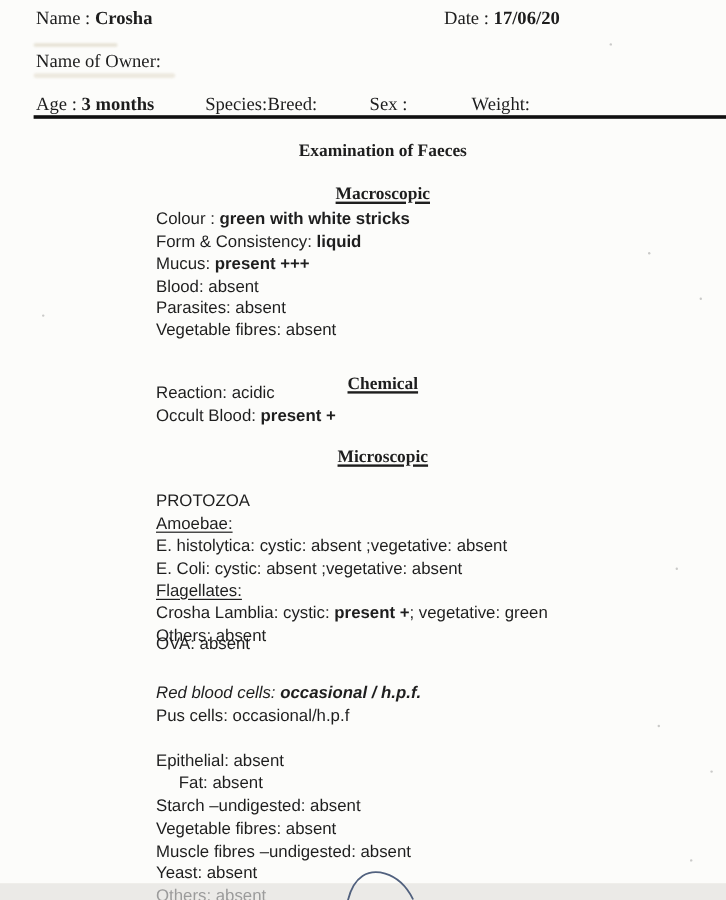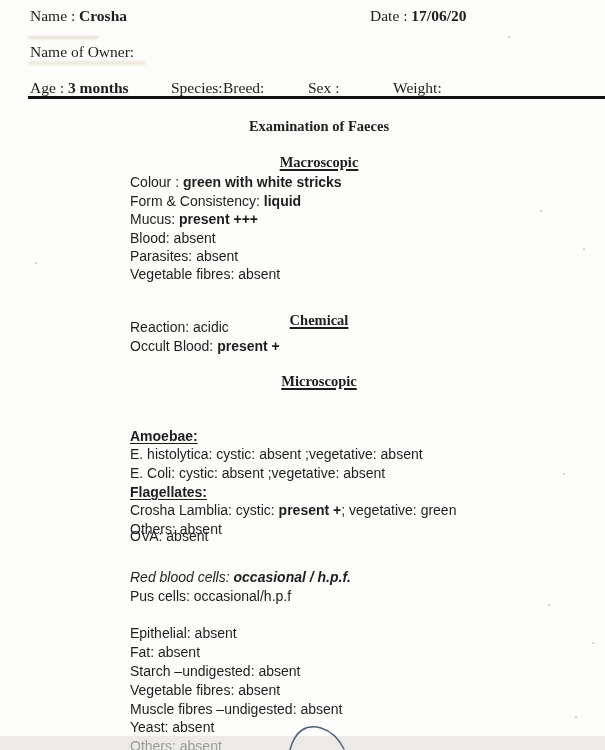--- a/index.html
+++ b/index.html
@@ -12,21 +12,21 @@
   .hdr b{font-weight:700;}
   .rule{position:absolute;left:28px;top:96px;width:577px;height:3px;background:#101010;}
   
   .line{position:absolute;left:130px;width:378px;font-size:14px;line-height:17px;
         color:#1e1e1e;white-space:nowrap;}
   .center{text-align:center;white-space:normal;font-family:Liberation Serif, serif;}
   .line b{font-weight:700;}
   .title{font-weight:700;font-size:14.5px;}
   .sect{font-weight:700;font-size:14.5px;text-decoration:underline;
         text-decoration-thickness:1.5px;text-underline-offset:2px;}
-  .subu{text-decoration:underline;text-underline-offset:2px;font-weight:bold;}
+  .subu{text-decoration:underline;text-underline-offset:2px;}
   .faded{color:#9b9b9b;}
   
   .scan-edge{position:absolute;left:0;top:736px;width:605px;height:14px;
              background:#ebeae7;z-index:0;}
   .line,.hdr{z-index:2;}
   .smudge{position:absolute;border-radius:2px;filter:blur(1px);z-index:1;}
   .smudge.s1{left:28px;top:36px;width:70px;height:3px;background:rgba(205,195,168,.45);}
   .smudge.s2{left:28px;top:61px;width:118px;height:4px;background:rgba(212,202,178,.38);}
   .speck{position:absolute;width:2px;height:2px;border-radius:50%;
          background:rgba(110,110,110,.35);z-index:1;}
@@ -63,32 +63,33 @@
   <div class="line" style="top:211px;"><span>Mucus: </span><b>present +++</b></div>
   <div class="line" style="top:230px;"><span>Blood: </span><span>absent</span></div>
   <div class="line" style="top:248px;"><span>Parasites: </span><span>absent</span></div>
   <div class="line" style="top:266px;"><span>Vegetable fibres: </span><span>absent</span></div>
 
   <div class="line center" style="top:312px;"><span class="sect">Chemical</span></div>
   <div class="line" style="top:319px;"><span>Reaction: </span><span>acidic</span></div>
   <div class="line" style="top:338px;"><span>Occult Blood: </span><b>present +</b></div>
 
   <div class="line center" style="top:373px;"><span class="sect">Microscopic</span></div>
+  <div class="line" style="top:409px;">PROTOZOA</div>
   <div class="line" style="top:428px;"><span class="subu">Amoebae:</span></div>
   <div class="line" style="top:446px;">E. histolytica: cystic: absent ;vegetative: absent</div>
   <div class="line" style="top:465px;">E. Coli: cystic: absent ;vegetative: absent</div>
   <div class="line" style="top:484px;"><span class="subu">Flagellates:</span></div>
   <div class="line" style="top:502px;"><span>Crosha Lamblia: cystic: </span><b>present +</b><span>; vegetative: green</span></div>
   <div class="line" style="top:521px;">Others: absent</div>
   <div class="line" style="top:528px;">OVA: absent</div>
 
   <div class="line" style="top:569px;font-style:italic;"><span>Red blood cells: </span><b>occasional / h.p.f.</b></div>
   <div class="line" style="top:588px;">Pus cells: occasional/h.p.f</div>
   <div class="line" style="top:625px;">Epithelial: absent</div>
-  <div class="line" style="top:644px;">Fat: absent</div>
+  <div class="line" style="top:644px;margin-left:19px;">Fat: absent</div>
   <div class="line" style="top:663px;">Starch –undigested: absent</div>
   <div class="line" style="top:682px;">Vegetable fibres: absent</div>
   <div class="line" style="top:701px;">Muscle fibres –undigested: absent</div>
   <div class="line" style="top:719px;">Yeast: absent</div>
   <div class="line faded" style="top:738px;">Others: absent</div>
 
   <div class="scan-edge"></div>
   <div class="smudge s1"></div>
   <div class="smudge s2"></div>
   <div class="speck" style="left:508px;top:36px;"></div>

